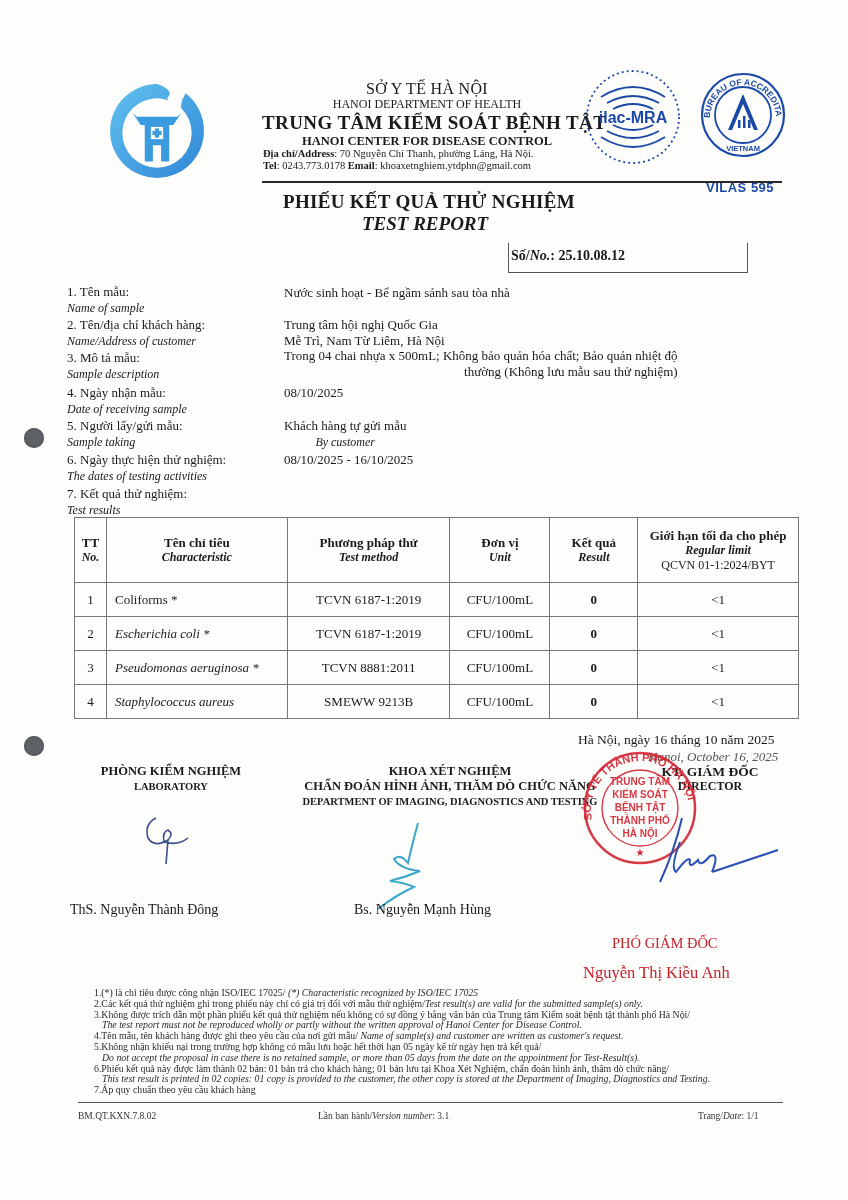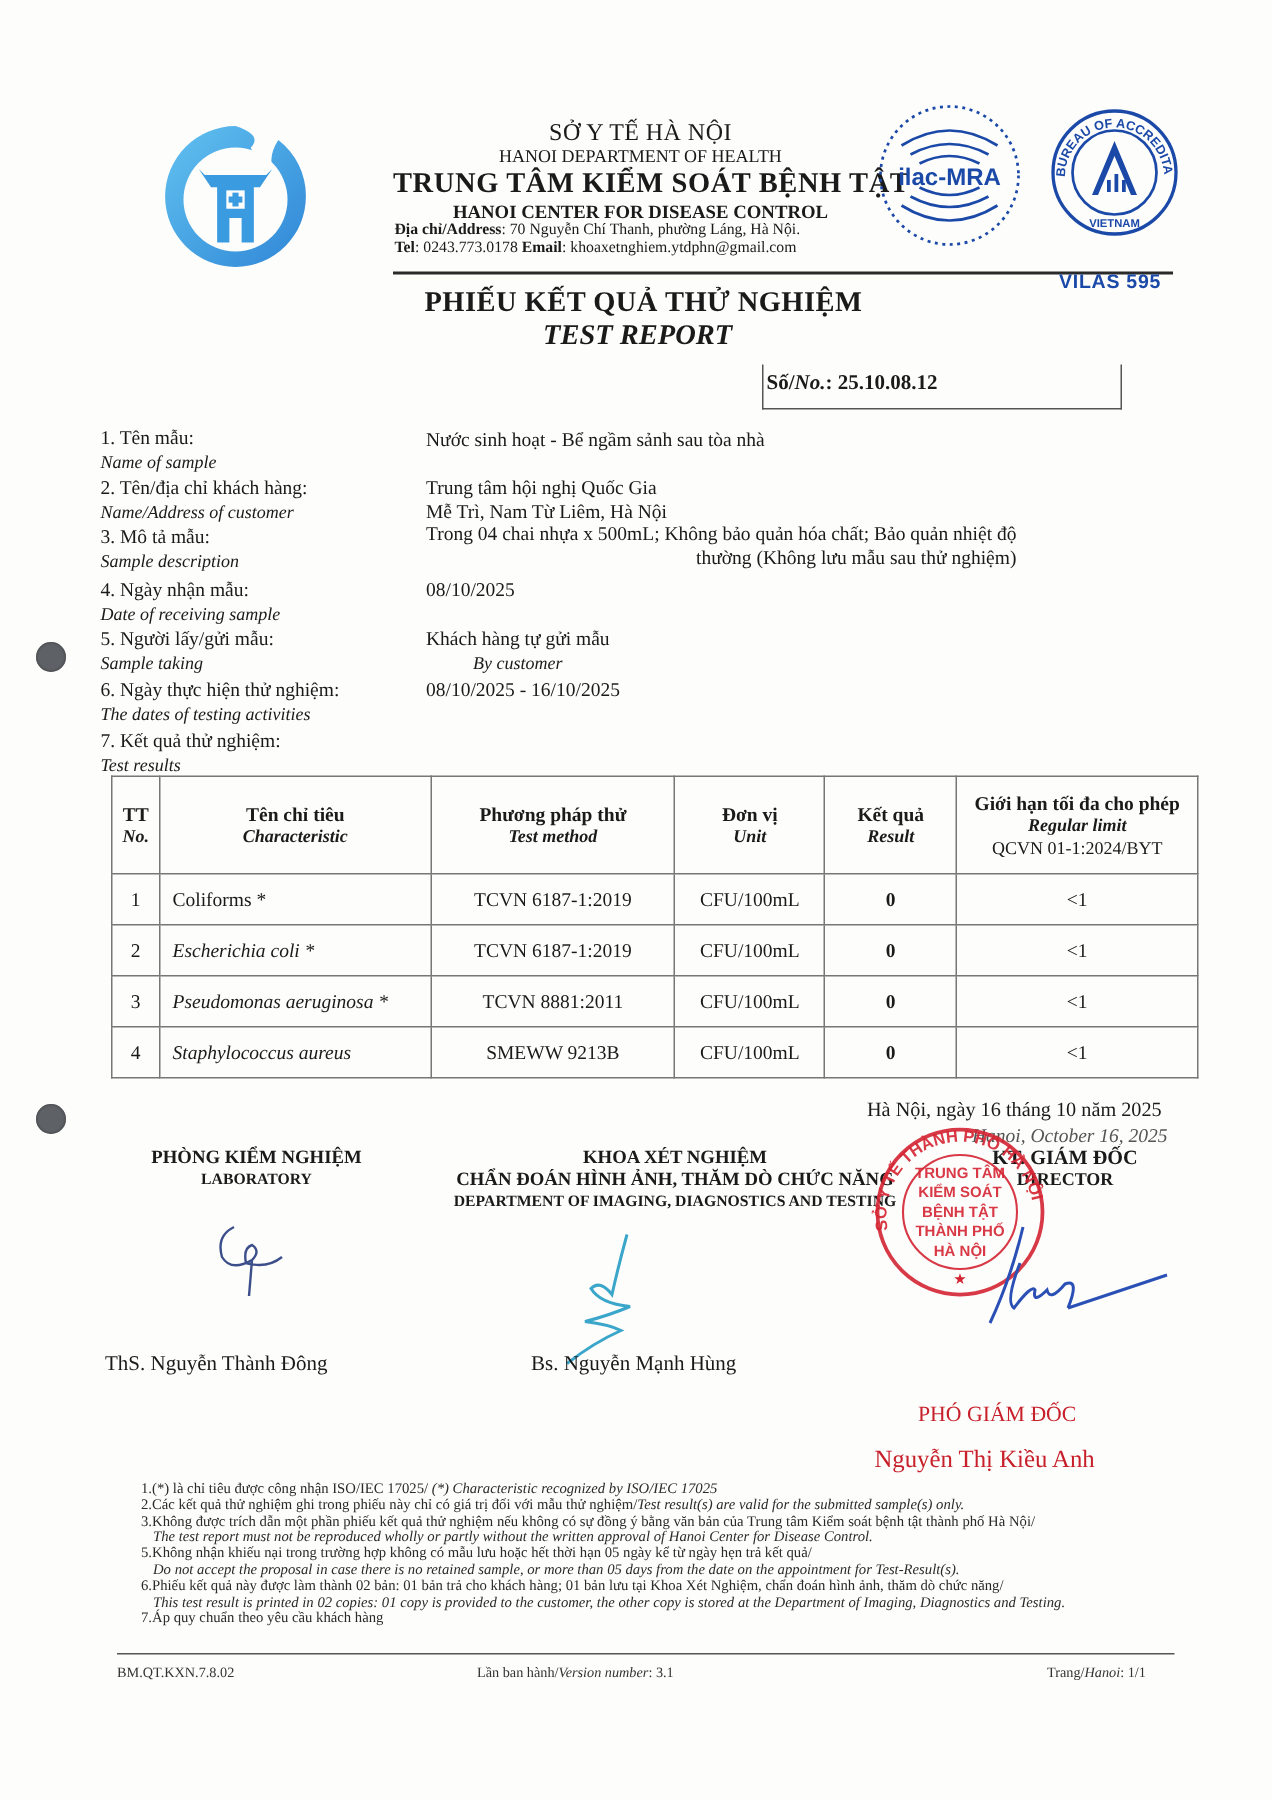--- a/index.html
+++ b/index.html
@@ -280,23 +280,24 @@
   <path d="M42 6 Q34 40 20 70 M40 30 Q30 56 36 60 Q48 44 50 48 Q48 58 58 48 Q60 56 70 44 Q80 40 72 60 M72 60 L138 38" fill="none" stroke="#2a4fb5" stroke-width="2"></path>
 </svg>
 <div class="sig-name red" style="left:612px;top:915px;font-size:14.5px;">PHÓ GIÁM ĐỐC</div>
 <div class="sig-name red" style="left:583px;top:943px;font-size:16.5px;">Nguyễn Thị Kiều Anh</div>
 
 <div class="notes">
   <div><span>1.(*) là chỉ tiêu được công nhận ISO/IEC 17025/ </span><i>(*) Characteristic recognized by ISO/IEC 17025</i></div>
   <div><span>2.Các kết quả thử nghiệm ghi trong phiếu này chỉ có giá trị đối với mẫu thử nghiệm/</span><i>Test result(s) are valid for the submitted sample(s) only.</i></div>
   <div><span>3.Không được trích dẫn một phần phiếu kết quả thử nghiệm nếu không có sự đồng ý bằng văn bản của Trung tâm Kiểm soát bệnh tật thành phố Hà Nội/</span></div>
   <div class="it">The test report must not be reproduced wholly or partly without the written approval of Hanoi Center for Disease Control.</div>
+  <div><span>4.Tên mẫu, tên khách hàng được ghi theo yêu cầu của nơi gửi mẫu/ </span><i>Name of sample(s) and customer are written as customer's request.</i></div>
   <div><span>5.Không nhận khiếu nại trong trường hợp không có mẫu lưu hoặc hết thời hạn 05 ngày kể từ ngày hẹn trả kết quả/</span></div>
   <div class="it">Do not accept the proposal in case there is no retained sample, or more than 05 days from the date on the appointment for Test-Result(s).</div>
   <div><span>6.Phiếu kết quả này được làm thành 02 bản: 01 bản trả cho khách hàng; 01 bản lưu tại Khoa Xét Nghiệm, chẩn đoán hình ảnh, thăm dò chức năng/</span></div>
   <div class="it">This test result is printed in 02 copies: 01 copy is provided to the customer, the other copy is stored at the Department of Imaging, Diagnostics and Testing.</div>
   <div>7.Áp quy chuẩn theo yêu cầu khách hàng</div>
 </div>
 
 <div class="footer-line"></div>
 <div class="footer" style="left:78px;">BM.QT.KXN.7.8.02</div>
 <div class="footer" style="left:318px;"><span>Lần ban hành/</span><i>Version number</i><span>: 3.1</span></div>
-<div class="footer" style="left:698px;"><span>Trang/</span><i>Hanoi</i><span>: 1/1</span></div>
+<div class="footer" style="left:698px;"><span>Trang/</span><i>Date</i><span>: 1/1</span></div>
 
 </body></html>

